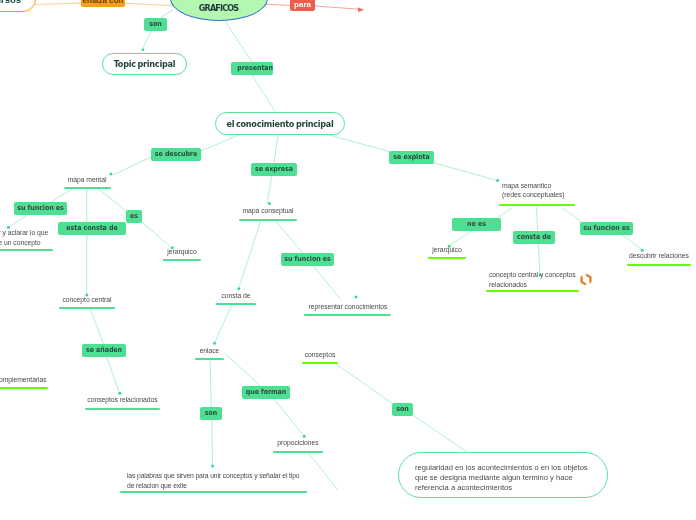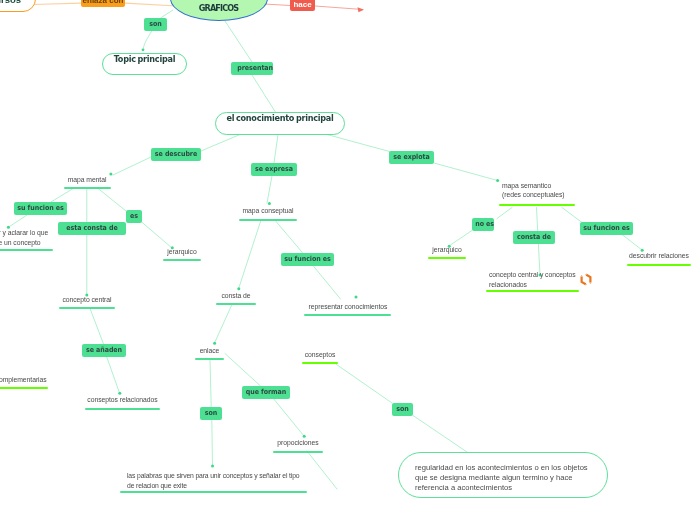--- a/index.html
+++ b/index.html
@@ -14,21 +14,21 @@
        font-family:"DejaVu Sans Condensed","DejaVu Sans",sans-serif;}
 
   .tnode{position:absolute;white-space:nowrap;color:#4a4a4a;font-size:6.8px;line-height:9.5px;letter-spacing:-0.05px;}
   .tnode .tt{display:block;}
   .tnode .ul{height:2px;border-radius:1px;background:#4de093;margin-top:3.2px;}
   .tnode .ul.lime{background:#66ff00;}
 
   .cap{position:absolute;border-radius:999px;border:1.4px solid #5ce09a;background:#fff;
        color:#20443c;font-size:9px;font-weight:700;box-sizing:border-box;
        font-family:"DejaVu Sans Condensed","DejaVu Sans",sans-serif;
-       display:flex;justify-content:center;letter-spacing:-0.25px;word-spacing:-0.8px;}
+       display:flex;align-items:center;justify-content:center;letter-spacing:-0.25px;word-spacing:-0.8px;}
 
   .bigbox{position:absolute;border-radius:24px;border:1.2px solid #5ce09a;background:#fff;
        box-sizing:border-box;color:#4a4a4a;font-size:7.6px;line-height:10px;padding:9.5px 16px;}
 
   .ellipse{position:absolute;border-radius:50%;background:#b4f7b0;border:1.4px solid #2f6fd0;
        box-sizing:border-box;display:flex;align-items:center;justify-content:center;
        color:#1d3b3d;font-size:9px;font-weight:700;letter-spacing:-0.85px;font-family:"DejaVu Sans Condensed","DejaVu Sans",sans-serif;}
 
   .obox{position:absolute;background:#f99d1c;color:#6d4200;font-size:8px;font-weight:600;
        border-radius:2px;height:13px;line-height:13px;white-space:nowrap;text-align:center;
@@ -124,21 +124,21 @@
   <div class="ocap" style="left:-34px;top:-14.5px;width:70px;height:26px;">
     <span style="position:absolute;right:14px;top:7.5px;">ursos</span>
   </div>
   <div class="obox" style="left:81px;top:-6px;width:44px;">
     <span>enlaza con</span>
   </div>
   <div class="ellipse" style="left:169.5px;top:-24px;width:98px;height:45px;">
     <span style="position:absolute;left:0;right:0;top:26.2px;text-align:center;">GRAFICOS</span>
   </div>
   <div class="rbox" style="left:290px;top:-2px;width:25px;">
-    <span>hace</span>
+    <span>para</span>
   </div>
 
   <div class="lbl" style="left:144px;top:18px;width:23px;">
     <span>son</span>
   </div>
   <div class="cap" style="left:102px;top:53px;width:85px;height:22px;">
     <span>Topic principal</span>
   </div>
 
   <div class="lbl" style="left:231px;top:62px;width:42px;text-align:right;">
@@ -241,21 +241,21 @@
     <span>regularidad en los acontecimientos o en los objetos</span><br>
     <span>que se designa mediante algun termino y hace</span><br>
     <span>referencia a acontecimientos</span>
   </div>
 
   <div class="tnode" style="left:502px;top:180.8px;text-align:left;width:62px;">
     <span class="tt">mapa semantico</span>
     <span class="tt">(redes conceptuales)</span>
     <div class="ul lime" style="width:76px;margin-left:-3.5px;margin-top:4px;"></div>
   </div>
-  <div class="lbl" style="left:472px;top:218px;width:22px;text-align:right;">
+  <div class="lbl" style="left:452px;top:218px;width:49px;">
     <span>no es</span>
   </div>
   <div class="lbl" style="left:513px;top:231px;width:42px;">
     <span>consta de</span>
   </div>
   <div class="lbl" style="left:580px;top:222px;width:53px;">
     <span>su funcion es</span>
   </div>
   <div class="tnode" style="left:428px;top:244.5px;text-align:center;width:38px;">
     <span class="tt">jerarquico</span>

